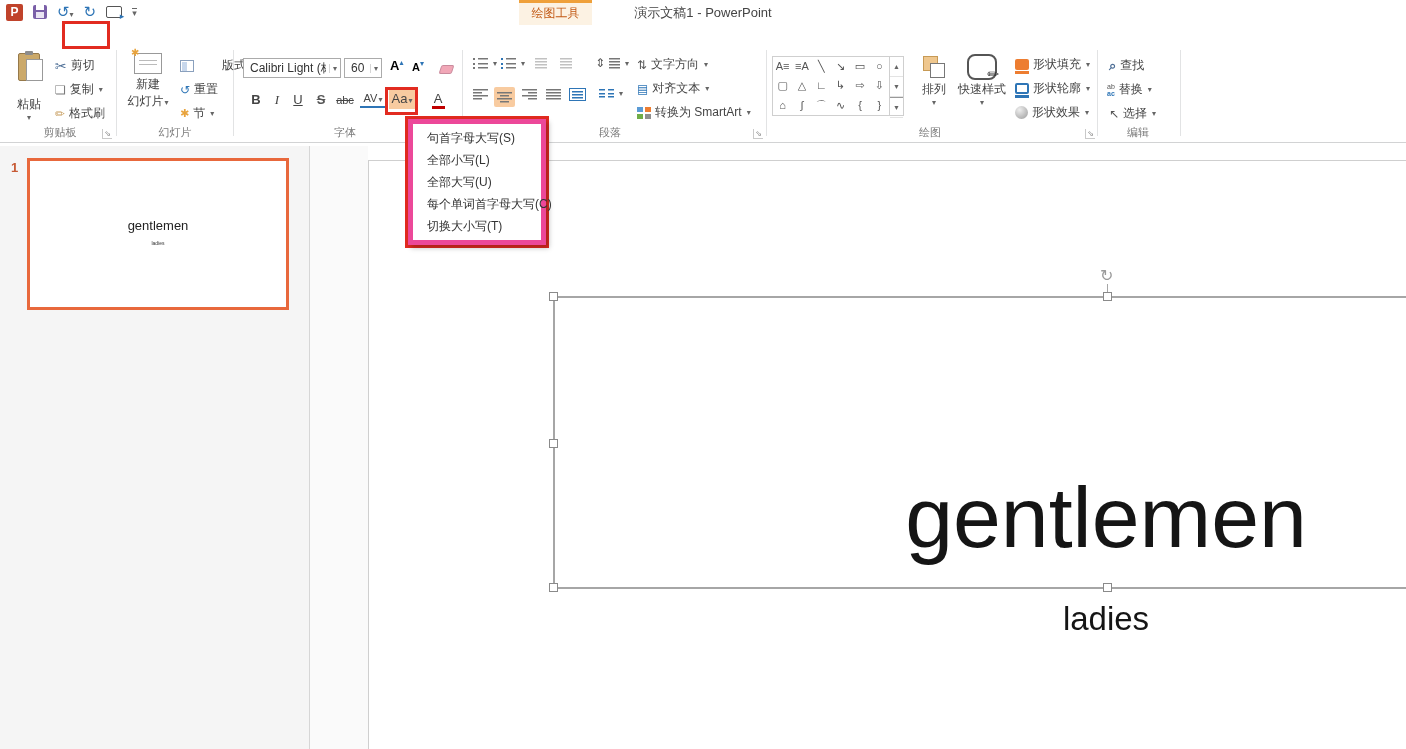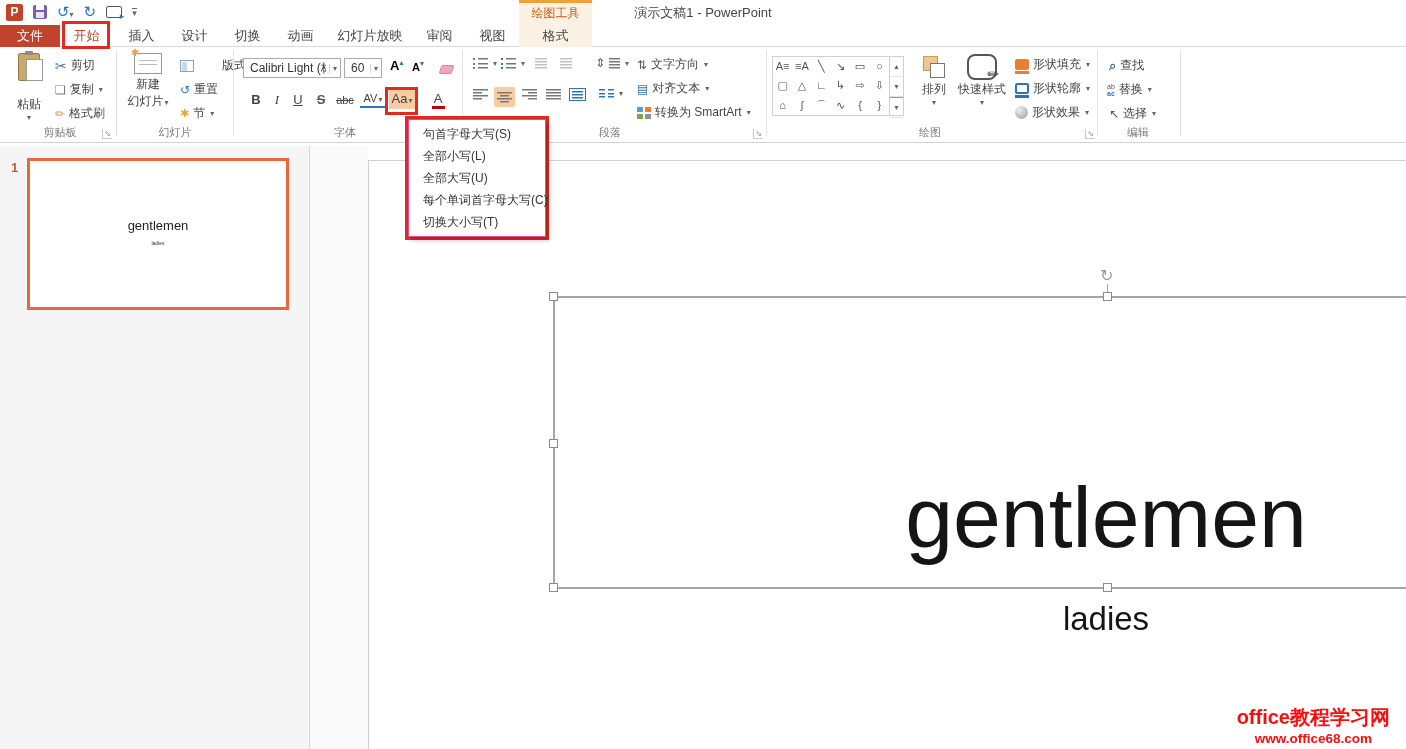--- a/index.html
+++ b/index.html
@@ -123,21 +123,21 @@
   
   .find-ico { color:#4d6e96; font-size:13px; font-weight:bold; }
   .repl-ico { display:inline-block; font-size:7px; line-height:7px; color:#555; text-align:left; }
   .repl-ico b { color:#2E75B6; }
 
   
   .annot { border:3px solid #E22B20; background:transparent; z-index:55; }
 
   
   .case-menu { left:405px; top:116px; width:144px; z-index:60; border:3px solid #E22B20; background:#fff; }
-  .case-menu-inner { border:1px solid #ec4899; background:#fff; box-shadow:3px 3px 5px rgba(0,0,0,.25); padding:3px 0; }
+  .case-menu-inner { border:5px solid #ec4899; background:#fff; box-shadow:3px 3px 5px rgba(0,0,0,.25); padding:3px 0; }
   .case-item { height:22px; line-height:22px; padding-left:14px; font-size:12px; color:#333; white-space:nowrap; }
 
   
   .thumb-panel { left:0; top:146px; width:310px; height:603px; background:#f5f5f5; border-right:1px solid #d6d6d6; }
   .slide-num { left:11px; top:160px; font-size:13px; color:#C75A35; font-weight:bold; }
   .thumb { left:27px; top:158px; width:262px; height:152px; background:#fff; border:3px solid #E8683C; text-align:center; }
   .thumb-title { margin-top:57px; font-size:13px; color:#222; }
   .thumb-sub { margin-top:7px; font-size:5px; color:#333; }
   .strip { left:310px; top:146px; width:58px; height:603px; background:#fafafa; }
   .canvas { left:368px; top:160px; width:1038px; height:589px; background:#fff; border-left:1px solid #cfcfcf; border-top:1px solid #cfcfcf; }
@@ -164,32 +164,20 @@
       <span class="floppy"></span>
       <span><span class="qglyph">↺</span><span class="qdd">▾</span></span>
       <span class="qglyph">↻</span>
       <span class="show-ico"></span>
       <span class="qat-more">▾</span>
     </div>
     <div class="ab title-text" style="width:1406px;">演示文稿1 - PowerPoint</div>
     <div class="ab ctx-head">绘图工具</div>
   </div>
 
-  <div class="ab tabrow">
-    <div class="tab tab-file" style="left:0;width:60px;">文件</div>
-    <div class="tab tab-home" style="left:64px;width:45px;">开始</div>
-    <div class="tab" style="left:119px;width:45px;">插入</div>
-    <div class="tab" style="left:172px;width:45px;">设计</div>
-    <div class="tab" style="left:225px;width:45px;">切换</div>
-    <div class="tab" style="left:278px;width:45px;">动画</div>
-    <div class="tab" style="left:331px;width:78px;">幻灯片放映</div>
-    <div class="tab" style="left:417px;width:45px;">审阅</div>
-    <div class="tab" style="left:470px;width:45px;">视图</div>
-    <div class="tab tab-format" style="left:519px;width:73px;">格式</div>
-  </div>
   <div class="ab annot" style="left:62px;top:21px;width:48px;height:28px;"></div>
 
   <div class="ab ribbon">
     <div class="gsep" style="left:116px;"></div>
     <div class="gsep" style="left:233px;"></div>
     <div class="gsep" style="left:462px;"></div>
     <div class="gsep" style="left:766px;"></div>
     <div class="gsep" style="left:1097px;"></div>
     <div class="gsep" style="left:1180px;"></div>
 
@@ -402,17 +390,13 @@
   <div class="ab rot-glyph" style="left:1100px;top:266px;">↻</div>
   <div class="ab handle" style="left:549px;top:292px;"></div>
   <div class="ab handle" style="left:549px;top:439px;"></div>
   <div class="ab handle" style="left:549px;top:583px;"></div>
   <div class="ab handle" style="left:1103px;top:292px;"></div>
   <div class="ab handle" style="left:1103px;top:583px;"></div>
 
   <div class="ab slide-title">gentlemen</div>
   <div class="ab slide-sub">ladies</div>
 
-  <div class="ab watermark">
-    <div class="wm1">office教程学习网</div>
-    <div class="wm2">www.office68.com</div>
-  </div>
 </div>
 
 </body></html>

